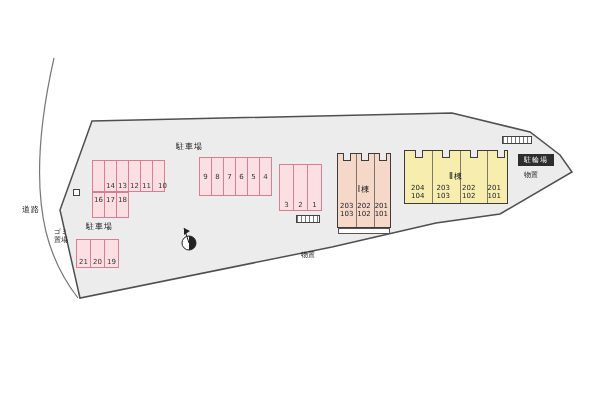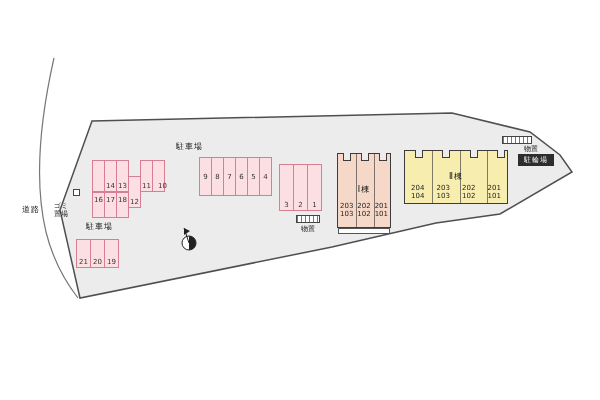--- a/index.html
+++ b/index.html
@@ -1,20 +1,20 @@
 <!DOCTYPE html>
 <html style="--site_fill: #ececec; --site_stroke: #4f4f4f; --road_stroke: #777777; --stall_fill: #fcdfe3; --stall_stroke: #d77f92; --b1_fill: #f6d8c9; --b2_fill: #f6edae; --outline: #3c3c3c; --badge_bg: #2d2d2d; --badge_text: #ffffff;"><head>
 <meta charset="utf-8">
 <style>
   html,body{margin:0;padding:0;background:#fff;}
   .canvas{position:relative;width:600px;height:400px;background:#ffffff;overflow:hidden;
           font-family:"DejaVu Sans","Liberation Sans",sans-serif;color:#111;}
   svg.base{position:absolute;left:0;top:0;}
   .lbl{position:absolute;font-size:8px;color:#111;white-space:nowrap;letter-spacing:1px;}
-  .lbl.small{font-size:7px;letter-spacing:0;}
+  .lbl.small{font-size:7px;letter-spacing:0;margin-top:26px;}
   .garbage{white-space:normal;width:16px;line-height:8px;text-align:center;}
   .stall{position:absolute;box-sizing:border-box;background:var(--stall_fill);
          border:1px solid var(--stall_stroke);display:flex;justify-content:center;
          align-items:flex-end;font-size:7px;color:#333;padding-bottom:1px;}
   .stall.top{align-items:center;padding-top:1px;padding-bottom:12px;}
   .stall.mid{align-items:center;padding-bottom:0;}
   .building{position:absolute;box-sizing:border-box;border:1px solid var(--outline);}
   .b1{background:var(--b1_fill);}
   .b2{background:var(--b2_fill);}
   .vline{position:absolute;top:0;bottom:0;width:1px;background:var(--outline);opacity:.65;}
@@ -58,21 +58,21 @@
 
   <div class="stall" style="left:92px;top:160px;width:13px;height:32px;padding-left:34px;">
       <span>15</span>
     </div>
   <div class="stall" style="left:104px;top:160px;width:13px;height:32px;">
       <span>14</span>
     </div>
   <div class="stall" style="left:116px;top:160px;width:13px;height:32px;">
       <span>13</span>
     </div>
-  <div class="stall" style="left:128px;top:160px;width:13px;height:32px;margin-top:16px;">
+  <div class="stall" style="left:128px;top:160px;width:13px;height:32px;">
       <span>12</span>
     </div>
   <div class="stall" style="left:140px;top:160px;width:13px;height:32px;">
       <span>11</span>
     </div>
   <div class="stall" style="left:152px;top:160px;width:13px;height:32px;padding-left:8px;">
       <span>10</span>
     </div>
 
   <div class="stall top" style="left:92px;top:192px;width:13px;height:26px;">

